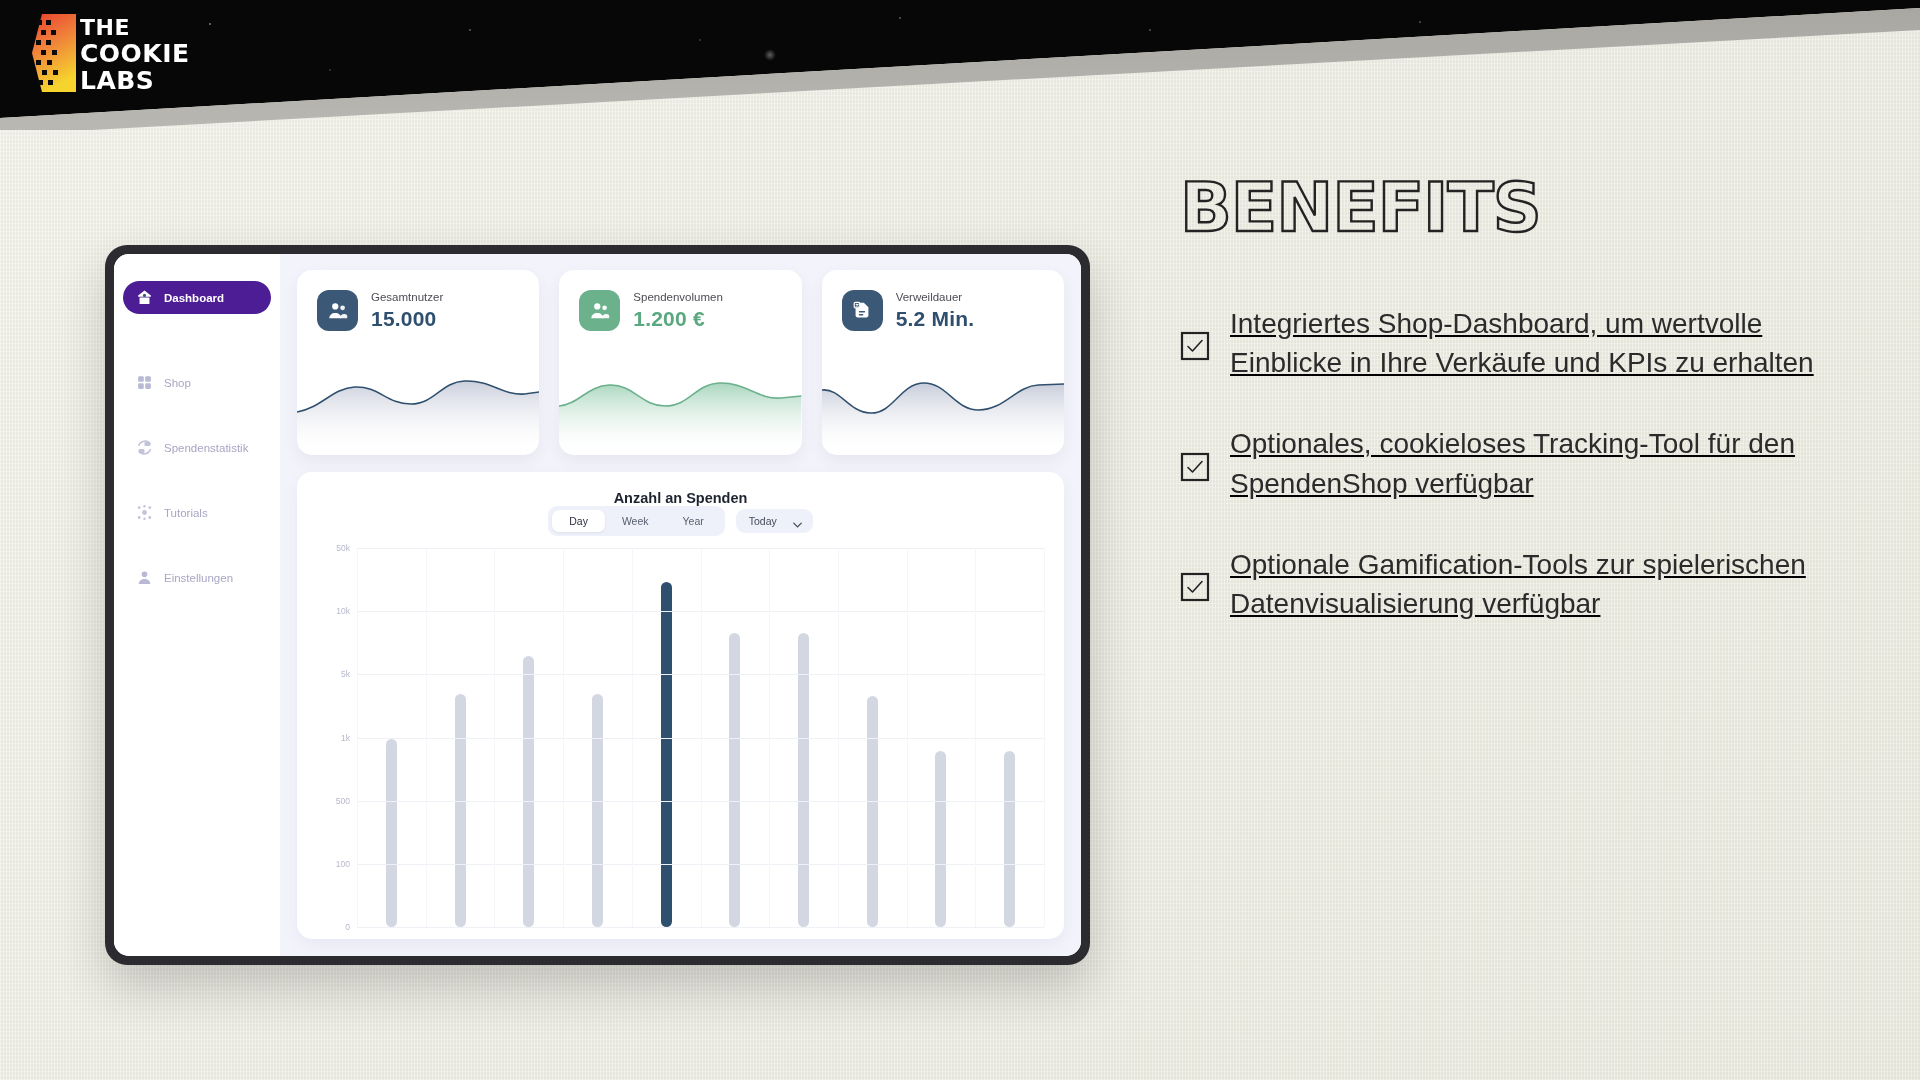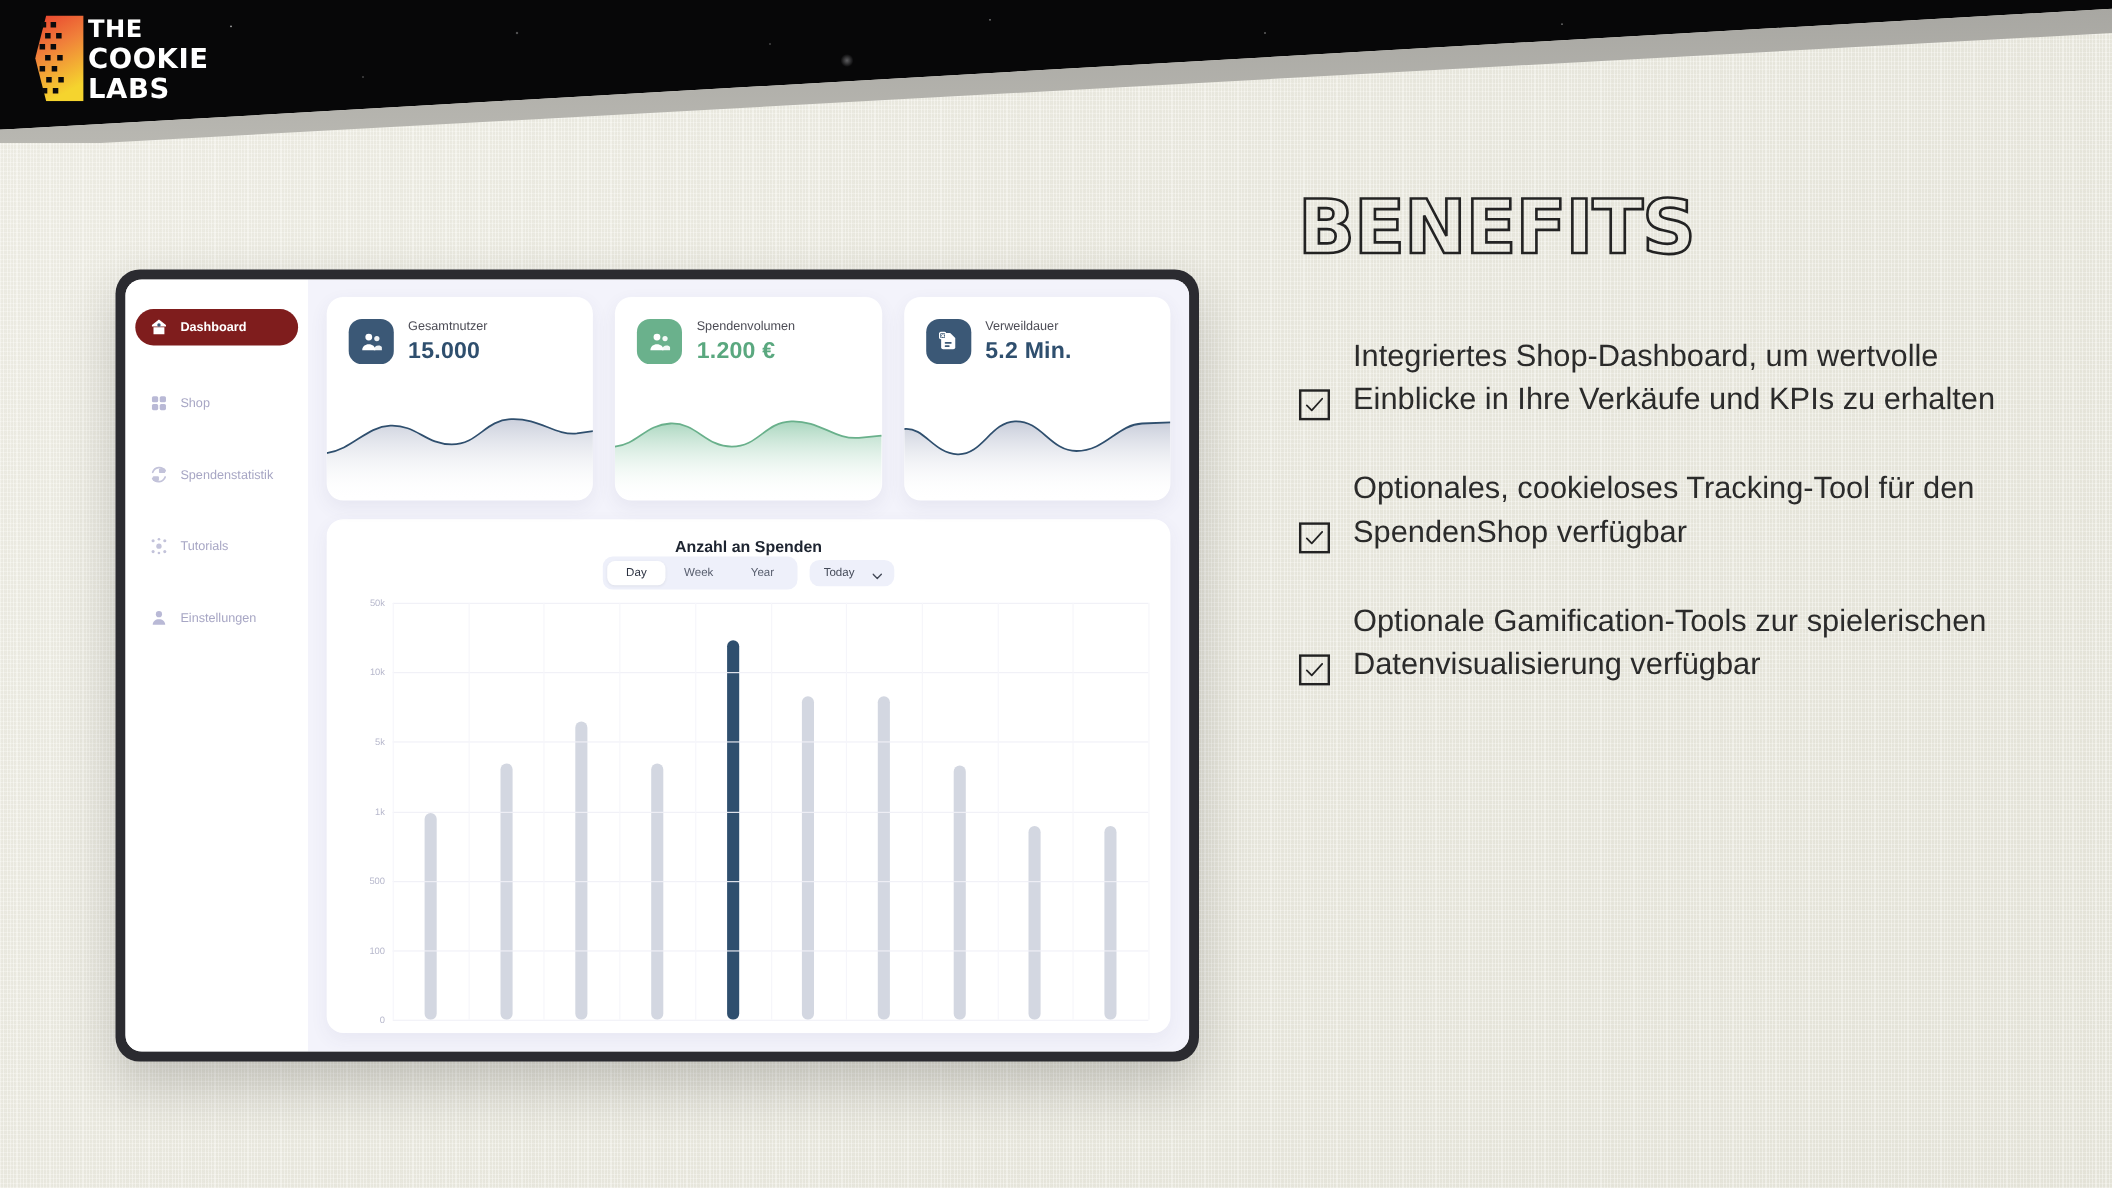--- a/index.html
+++ b/index.html
@@ -70,28 +70,28 @@
     display:flex; overflow:hidden;
   }
 
   
   .sidebar { width:166px; background:#ffffff; flex:0 0 166px; padding-top:27px; }
   .nav-item {
     display:flex; align-items:center; gap:11px;
     height:33px; margin:0 9px 32px 9px; padding:0 13px;
     border-radius:17px; color:#a7a6c4; font-size:11.5px;
   }
-  .nav-item.active { background:#7f1d1d; color:#fff; font-weight:700; margin-bottom:36px; }
+  .nav-item.active { background:#4c1d95; color:#fff; font-weight:700; margin-bottom:52px; }
   .nav-ico { width:17px; height:17px; flex:0 0 17px; display:flex; align-items:center; justify-content:center; }
   .nav-ico svg { width:100%; height:100%; display:block; }
 
   
   .main { flex:1; background:#f3f3fb; padding:16px 17px 17px 17px; display:flex; flex-direction:column; gap:17px; }
 
-  .cards { display:flex; gap:20px; height:185px;justify-content:flex-end; }
+  .cards { display:flex; gap:20px; height:185px; }
   .card {
     flex:1; background:#fff; border-radius:15px; position:relative; overflow:hidden;
     box-shadow:0 6px 16px rgba(70,70,120,.07);
   }
   .card-top { display:flex; align-items:center; gap:13px; padding:20px 0 0 20px; }
   .card-ico { width:41px; height:41px; border-radius:12px; display:flex; align-items:center; justify-content:center; flex:0 0 41px; }
   .card-ico svg { width:22px; height:22px; }
   .card-label { font-size:11.5px; color:#4c4c55; line-height:1.25; }
   .card-value { font-size:21px; font-weight:700; margin-top:2px; letter-spacing:.2px; }
   .spark { position:absolute; left:0; right:0; bottom:0; height:95px; }
@@ -129,21 +129,21 @@
     font-family:"DejaVu Sans", sans-serif;
     font-size:68px; font-weight:700; letter-spacing:-1px; line-height:.98;
     color:transparent; -webkit-text-stroke:2.4px #232323;
   }
   .title-solid {
     font-family:"DejaVu Sans", sans-serif;
     font-size:68px; font-weight:700; letter-spacing:-1px; line-height:1.0;
     color:#232323; margin-top:8px;
   }
   .bullets { margin-top:62px; display:flex; flex-direction:column; gap:41px; }
-  .bullet { display:flex; gap:20px; align-items:flex-end; }
+  .bullet { display:flex; gap:20px; align-items:center;text-decoration:underline; }
   .chk { width:30px; height:30px; flex:0 0 30px; margin-top:6px; }
   .chk svg { width:100%; height:100%; display:block; }
   .btxt { font-size:28px; line-height:1.42; color:#2b2b2b; }
 </style>
 </head>
 <body>
 
 <div class="paper-bg"></div>
 
 <div class="top-banner">

